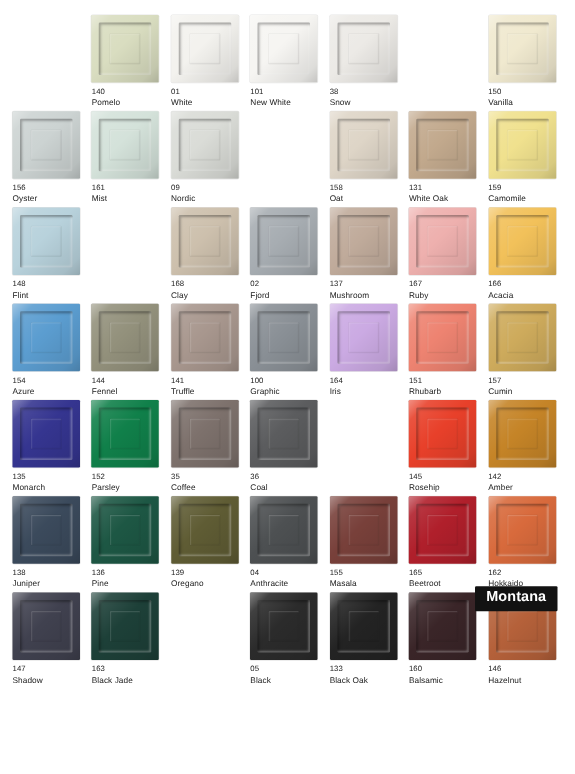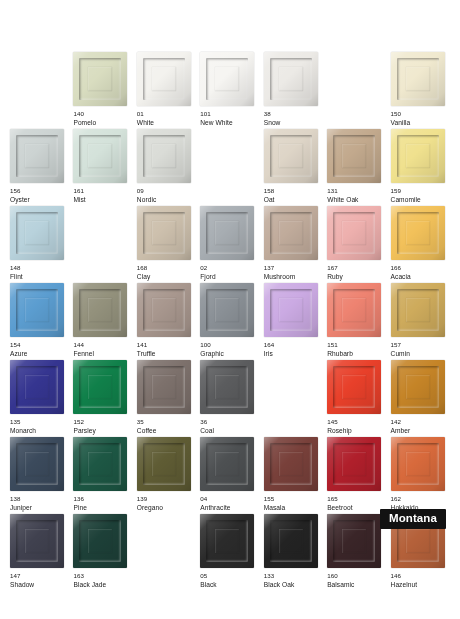--- a/index.html
+++ b/index.html
@@ -9,21 +9,20 @@
     font-family:"Liberation Sans", sans-serif;
     -webkit-font-smoothing:antialiased;
     overflow:hidden;
     position:relative;
   }
   #sheet{
     position:relative;
     width:460px;height:503px;
     box-sizing:border-box;
     padding:12px 10px 0 10px;
-    margin-top:40px;
   }
   .grid{
     display:grid;
     grid-template-columns:repeat(7, 1fr);
     column-gap:4px;
     row-gap:0px;
   }
   .cell{
     height:77px;
     position:relative;

